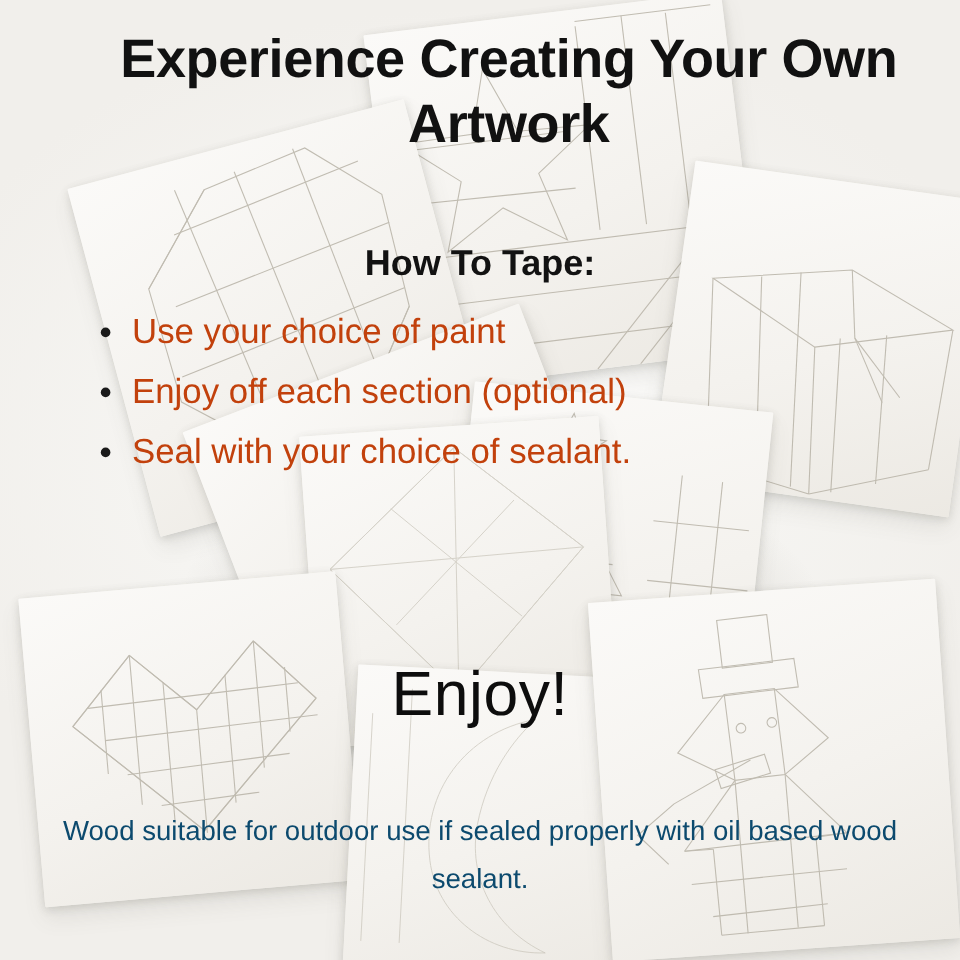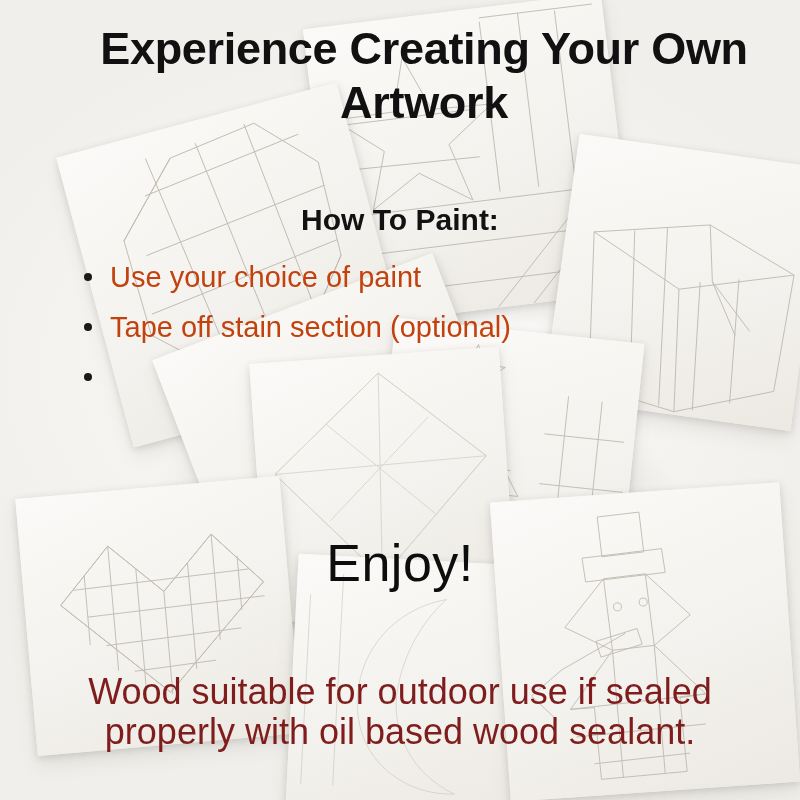--- a/index.html
+++ b/index.html
@@ -112,22 +112,22 @@
     color: #0d0d0d;
     font-size: 52px;
     line-height: 58px;
     font-weight: 400;
     letter-spacing: 0.5px;
   }
   .footer {
     position: absolute;
     left: 0; right: 0;
     text-align: center;
-    color: #7f1d1d;
-    font-size: 36px;
+    color: #0c4a6e;
+    font-size: 23px;
     line-height: 40px;
     font-weight: 400;
   }
 </style>
 </head>
 <body>
 
 <div id="canvas">
 
   <div id="photo">
@@ -299,37 +299,38 @@
         </g>
       </svg>
     </div>
 
   </div>
 
   <div id="overlay">
 
     <div class="ttl" style="top:22px;">Experience Creating Your Own Artwork</div>
 
-    <div class="sub" style="top:203px;">How To Paint:</div>
+    <div class="sub" style="top:203px;">How To Tape:</div>
 
     <div class="bullets">
       <ul>
         <li>
           <span class="bullet"></span>
           <span>Use your choice of paint</span>
         </li>
         <li>
           <span class="bullet"></span>
-          <span>Tape off stain section (optional)</span>
+          <span>Enjoy off each section (optional)</span>
         </li>
         <li>
           <span class="bullet"></span>
+          <span>Seal with your choice of sealant.</span>
         </li>
       </ul>
     </div>
 
-    <div class="enjoy" style="top:534px;">Enjoy!</div>
+    <div class="enjoy" style="top:550px;">Enjoy!</div>
 
     <div class="footer" style="top:672px; left:50px; right:50px;">Wood suitable for outdoor use if sealed properly with oil based wood sealant.</div>
 
   </div>
 
 </div>
 
 </body></html>

